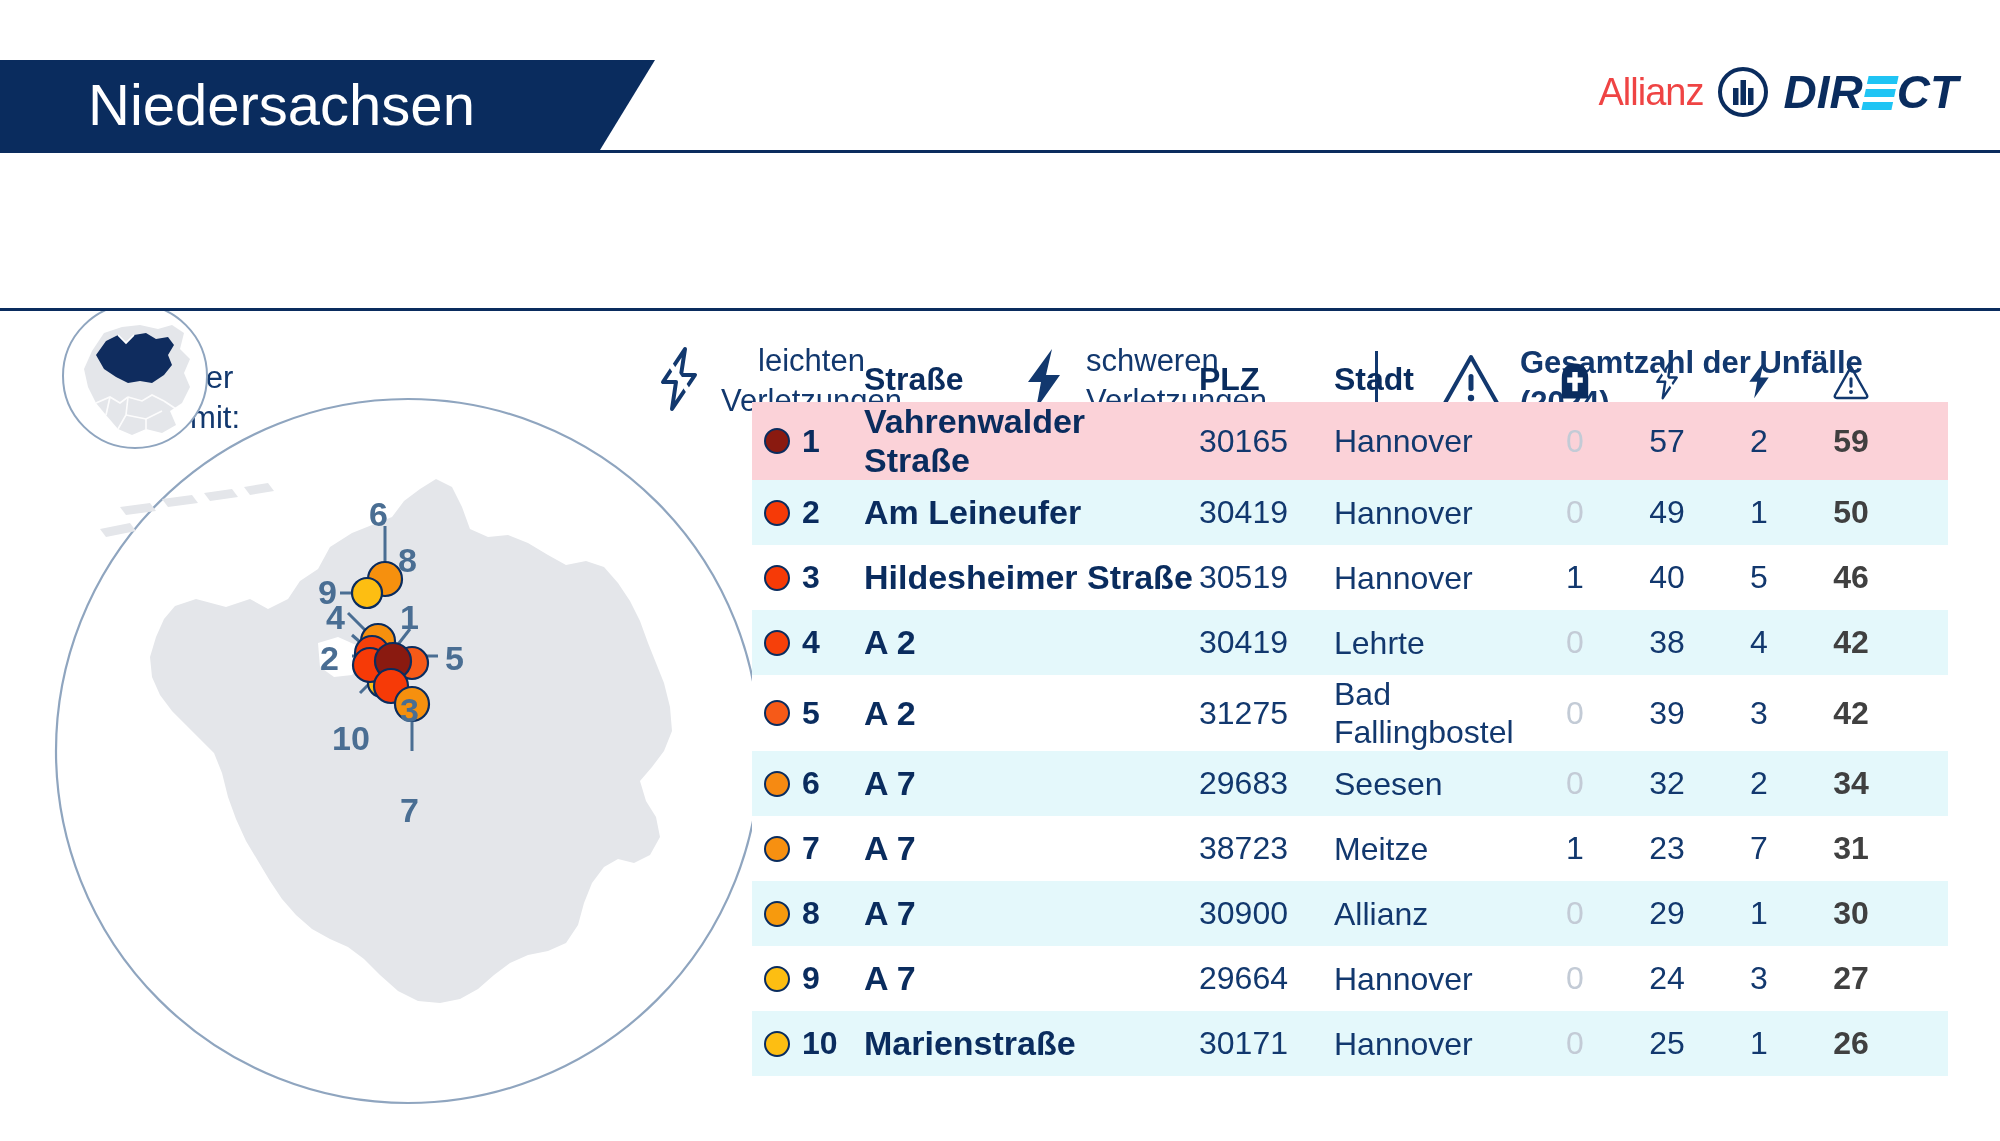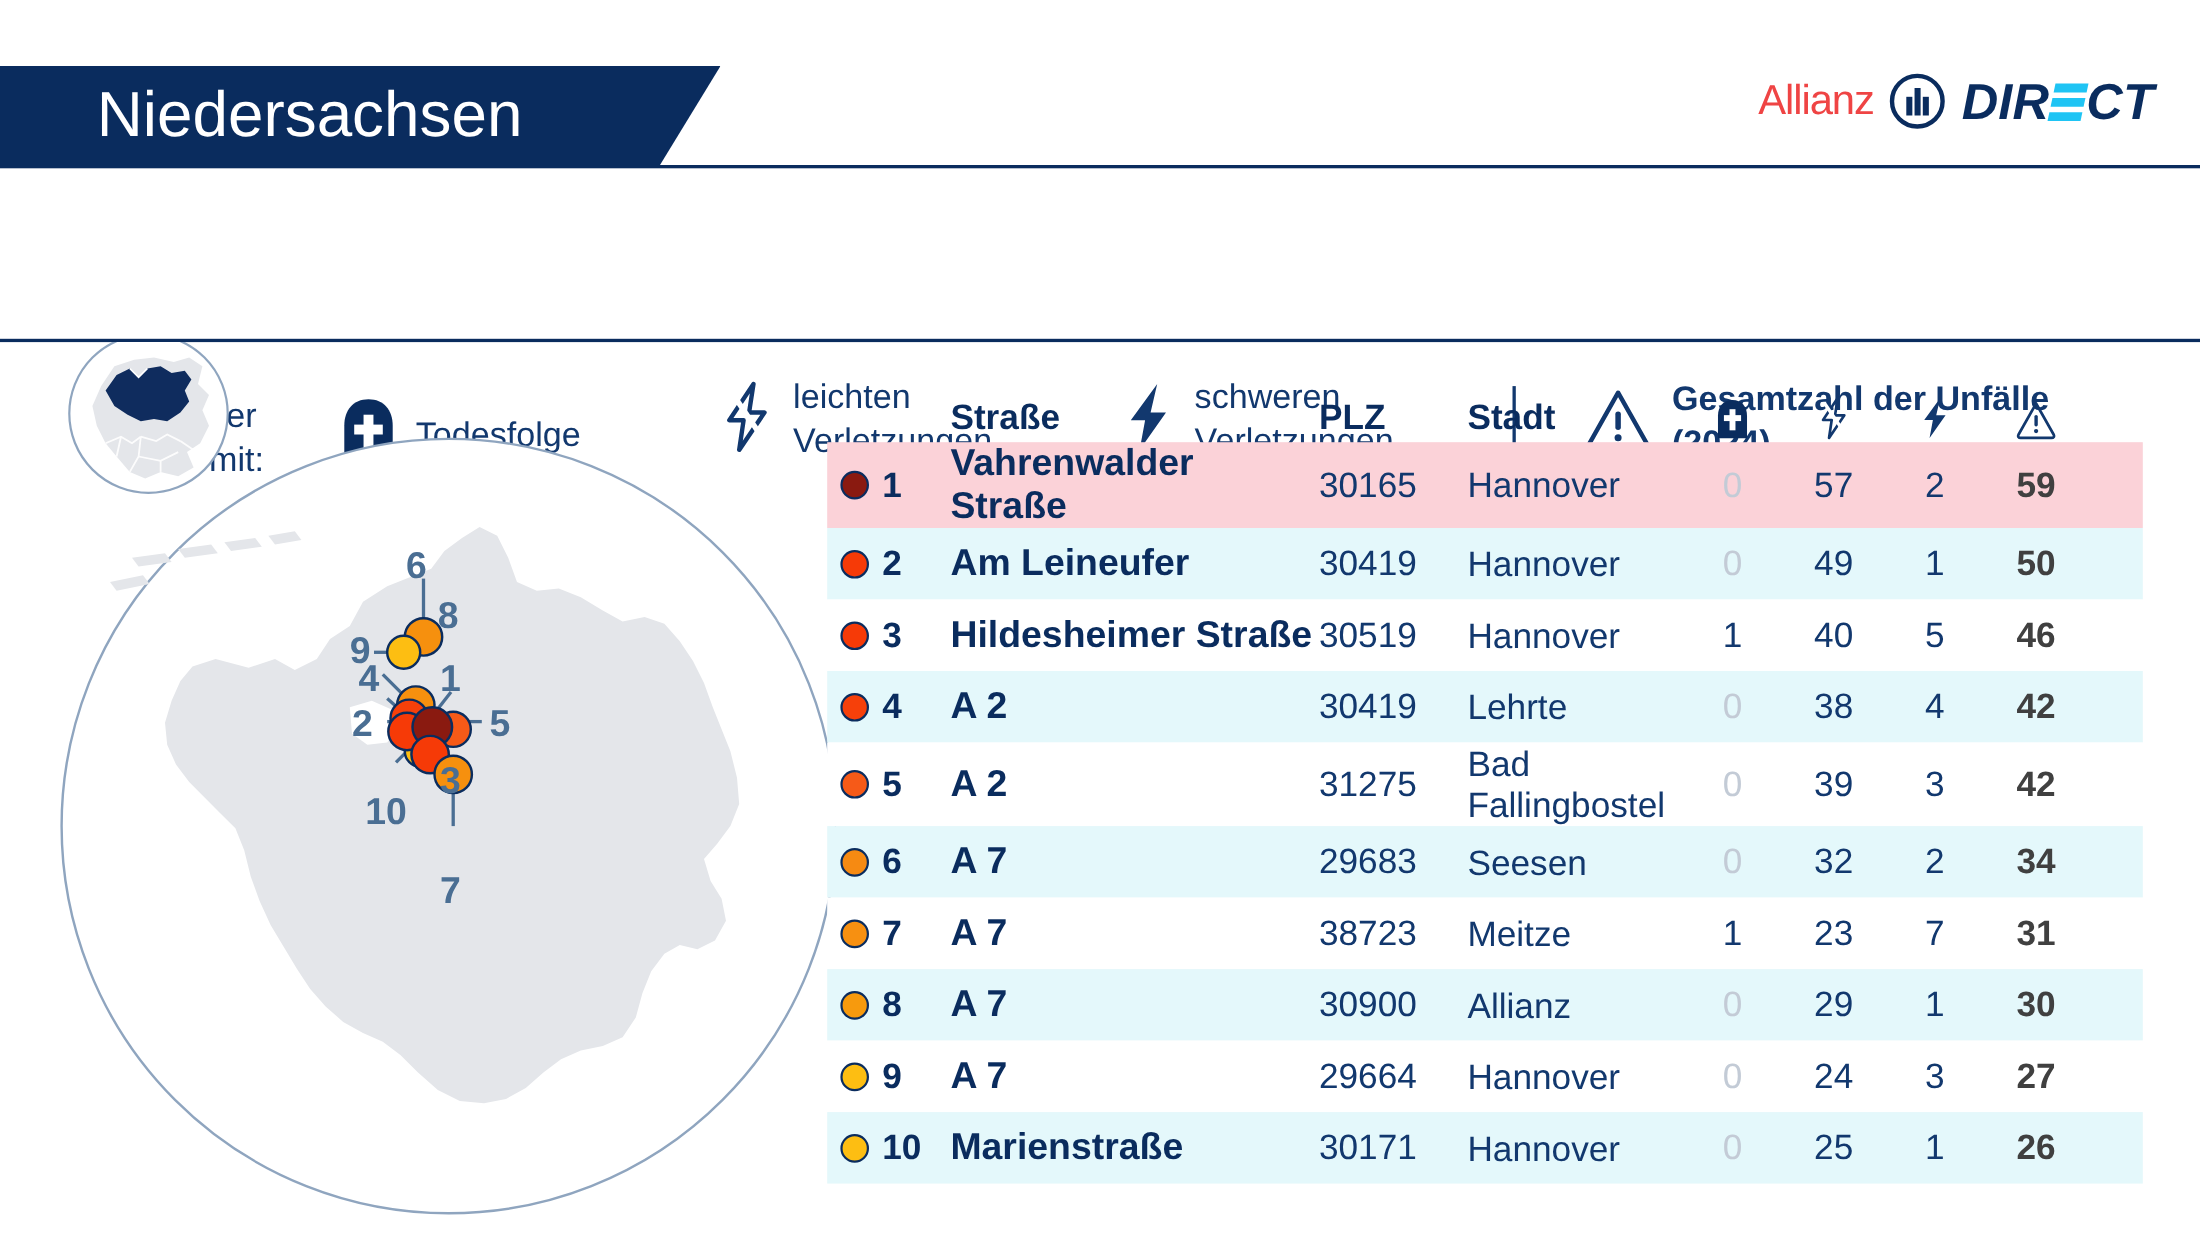--- a/index.html
+++ b/index.html
@@ -224,32 +224,22 @@
   </div>
   <div class="hdr-rule"></div>
 </div>
 
 <div class="legend">
   <div class="legend-intro">
     <div>Anzahl der</div>
     <div>Unfälle mit:</div>
   </div>
 
-  <div class="legend-item" style="left:310px; top:208px;">
-    <span>
-      <svg width="50" height="62" viewBox="0 0 50 62">
-        <path d="M25 2 C11 2 3 12 3 26 L3 60 L47 60 L47 26 C47 12 39 2 25 2 Z" fill="#0A2C5E"></path>
-        <rect x="20.5" y="16" width="9" height="32" fill="#ffffff"></rect>
-        <rect x="12" y="25" width="26" height="9" fill="#ffffff"></rect>
-      </svg>
-    </span>
-    <span class="legend-label">Todesfolge</span>
-  </div>
-
-  <div class="legend-item" style="left:655px; top:188px;">
+
+  <div class="legend-item" style="left:655px; top:188px;text-align:center;">
     <span>
       <svg width="48" height="66" viewBox="0 0 48 66">
         <path d="M30 3 L8 36 L21 36 L17 63 L40 29 L26 29 Z" fill="none" stroke="#12386E" stroke-width="4" stroke-linejoin="round"></path>
         <line x1="11" y1="12" x2="38" y2="52" stroke="#ffffff" stroke-width="5"></line>
       </svg>
     </span>
     <span class="legend-label">
       <div>leichten</div>
       <div>Verletzungen</div>
     </span>

